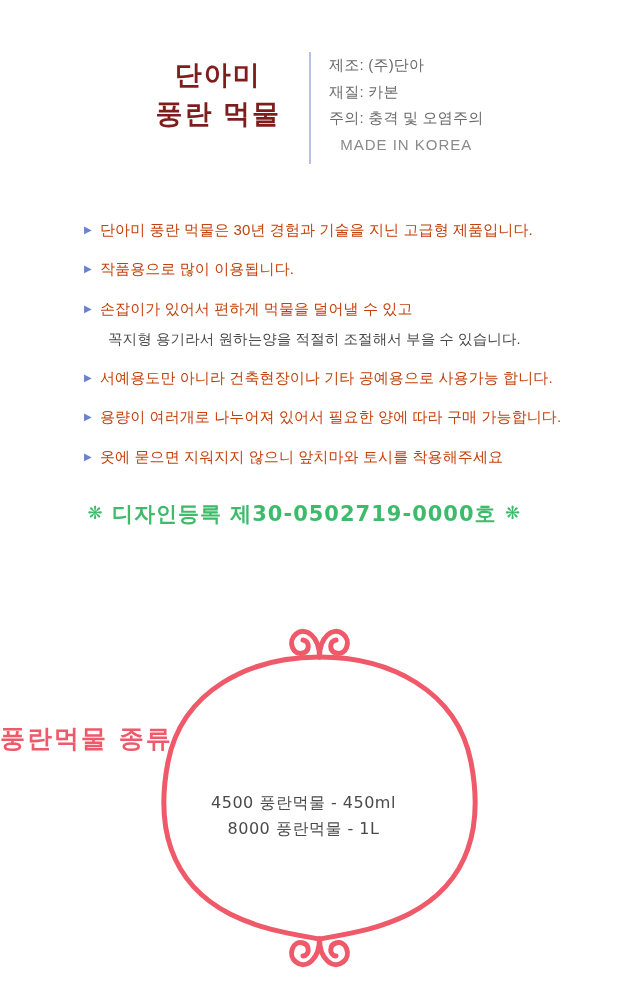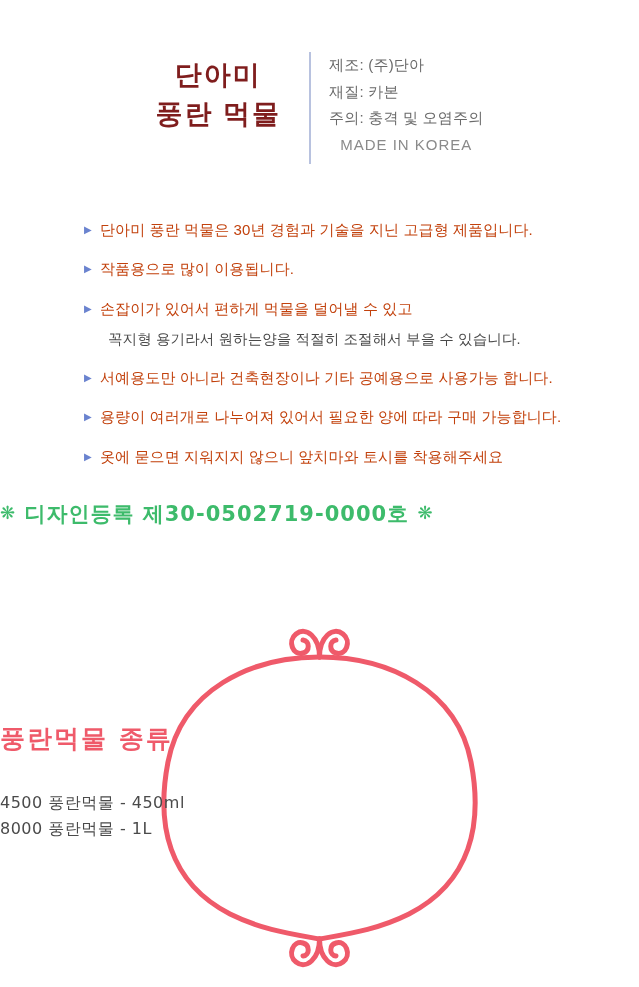--- a/index.html
+++ b/index.html
@@ -96,21 +96,21 @@
     margin-top: 8px;
     margin-left: 8px;
   }
 
   
   .design-reg {
     position: absolute;
     top: 500px;
     left: 0;
     width: 521px;
-    text-align: left;
+    text-align: right;
     color: #3dbb6b;
     font-size: 21px;
     font-weight: bold;
     font-family: "DejaVu Sans", sans-serif;
     letter-spacing: 1px;
   }
   .design-reg .star {
     font-size: 18px;
     vertical-align: 2px;
   }
@@ -138,21 +138,22 @@
     font-size: 25px;
     font-weight: bold;
     font-family: "DejaVu Sans", sans-serif;
     letter-spacing: 2px;
   }
   .frame-list {
     position: absolute;
     top: 178px;
     left: 0;
     width: 551px;
-    text-align: left;
+    text-align: center;
+    padding-left: 28px;
   }
   .frame-item {
     color: #4a4a4a;
     font-size: 16px;
     line-height: 1.6;
     font-family: "DejaVu Sans", sans-serif;
     letter-spacing: 0.5px;
   }
 </style>
 </head>

